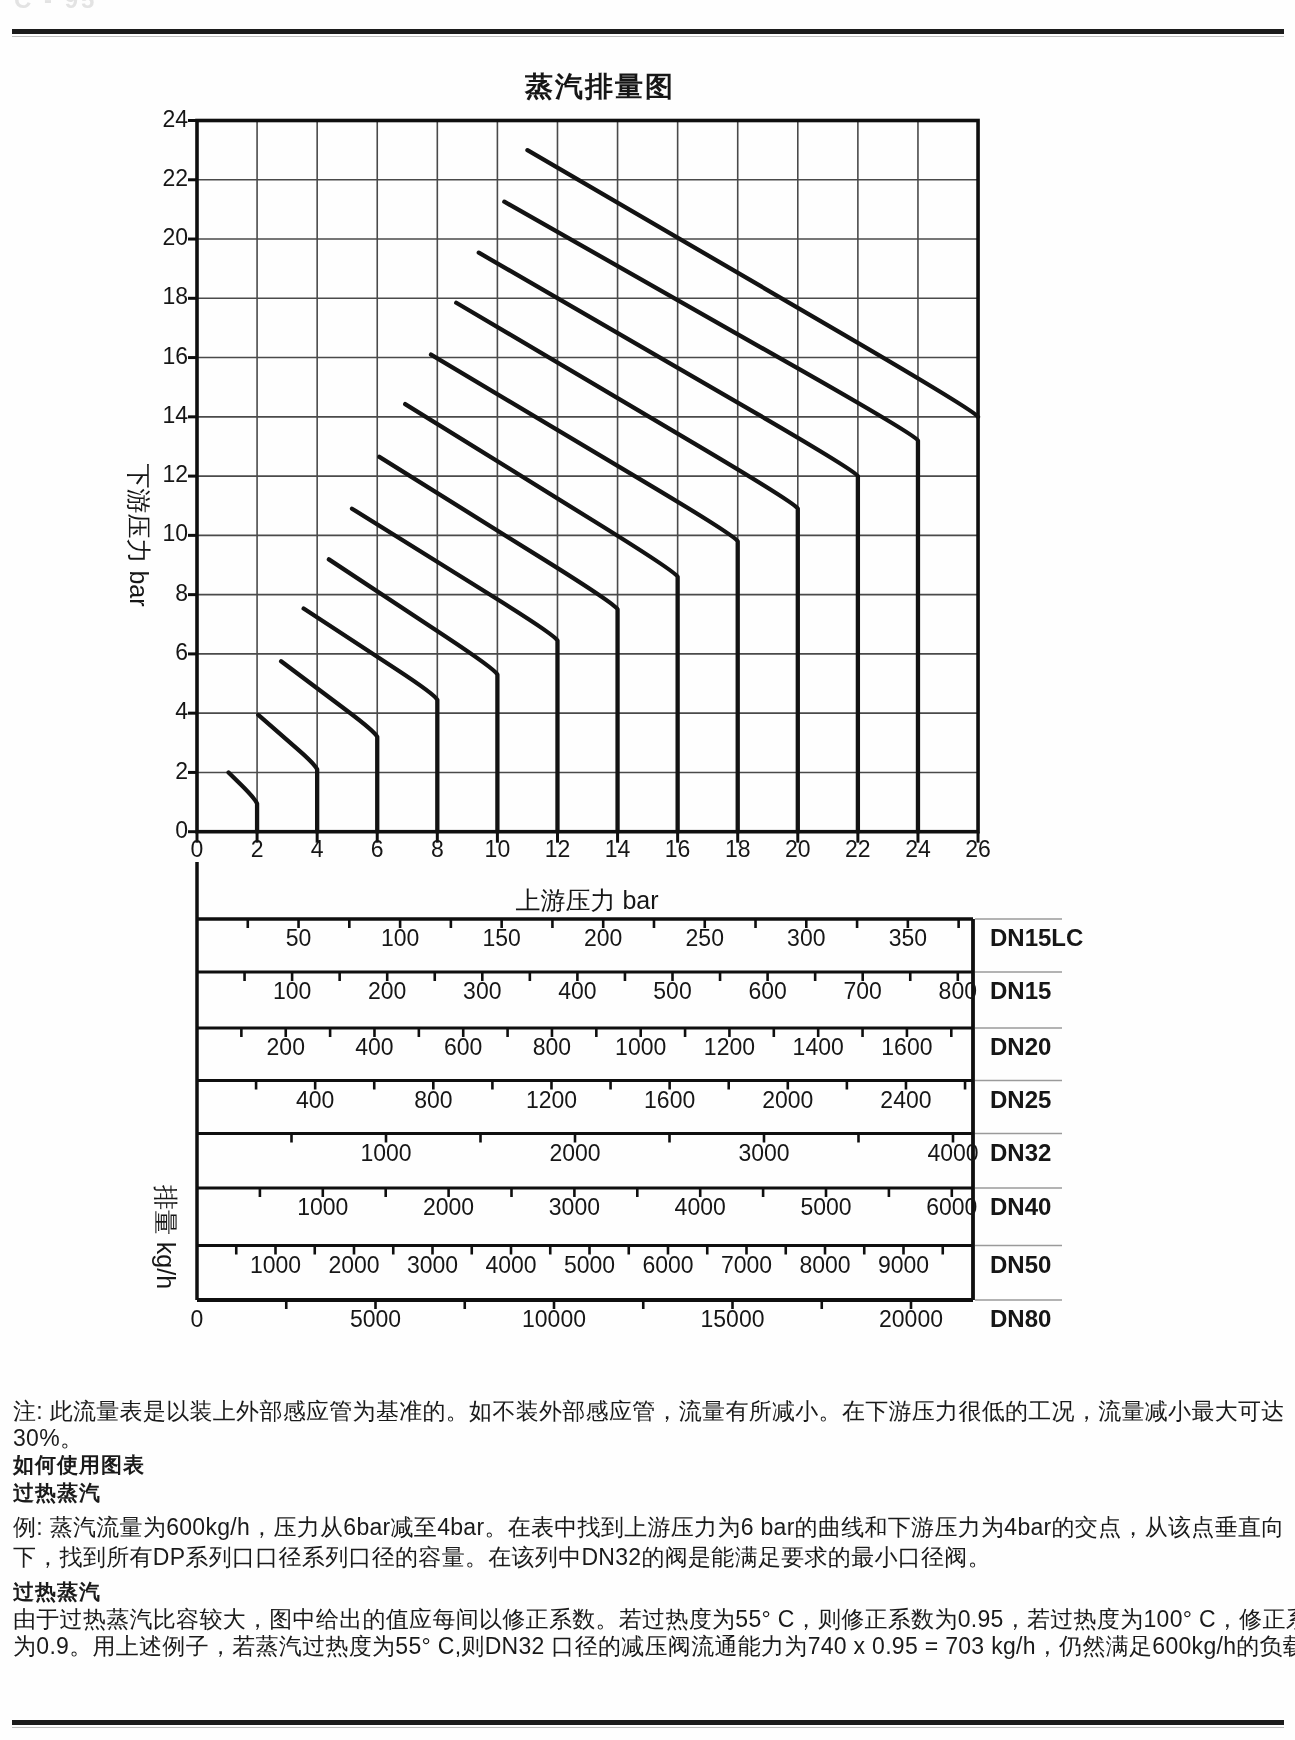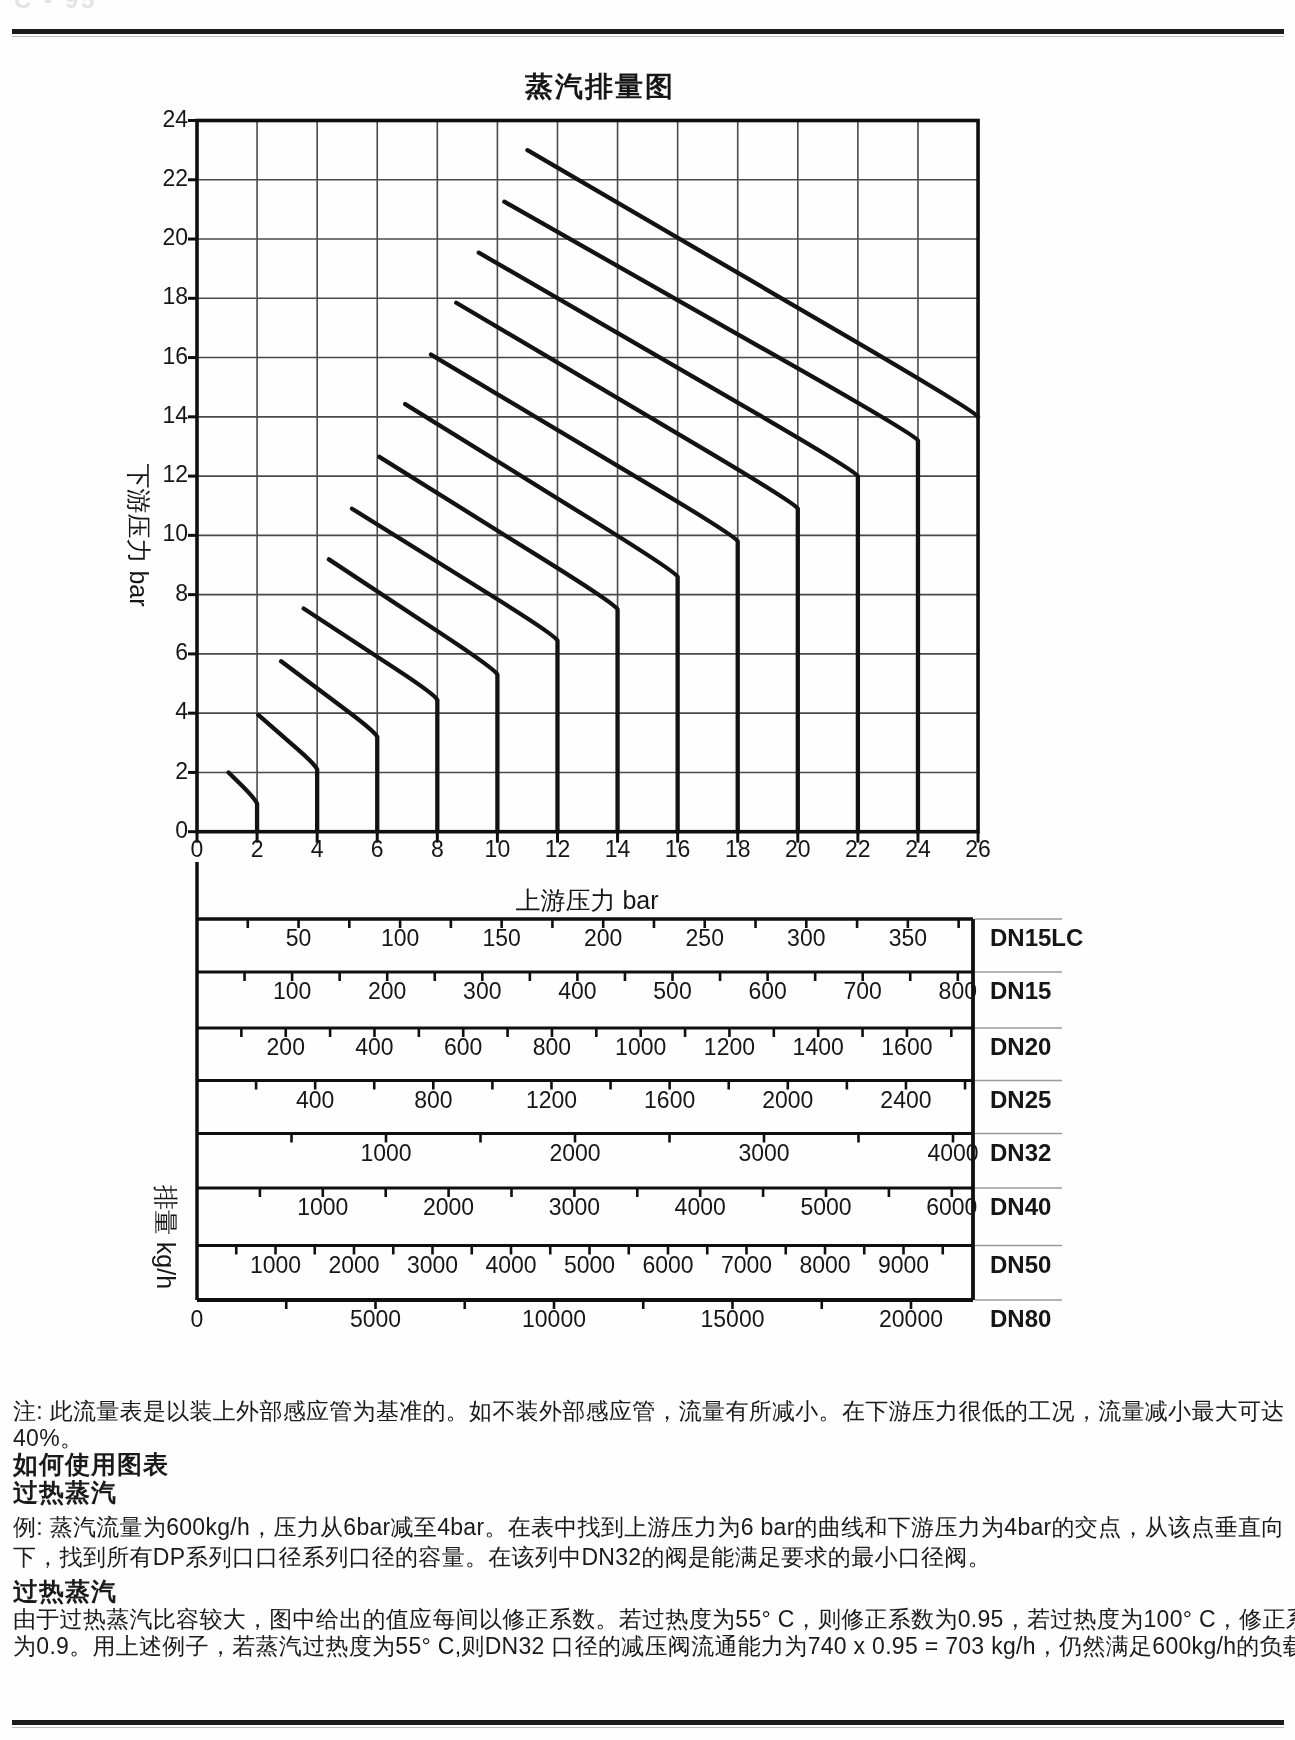--- a/index.html
+++ b/index.html
@@ -16,21 +16,21 @@
     font-size:24px;color:#e3e3e3;font-weight:bold;letter-spacing:3px;
   }
   .rule{position:absolute;left:12px;width:1272px;background:#1c1c1c;}
   .rule-shadow{position:absolute;left:12px;width:1272px;background:#bdbdbd;}
   svg{position:absolute;left:0;top:0;}
   .tline{
     position:absolute;left:13px;
     font-size:23px;line-height:23px;color:#1a1a1a;
     white-space:nowrap;letter-spacing:0.3px;
   }
-  .tline.bold{font-weight:bold;font-size:25px;letter-spacing:1px;}
+  .tline.bold{font-weight:bold;font-size:21px;letter-spacing:1px;}
   text{fill:#161616;}
 </style>
 </head>
 <body>
 
 <div class="page">
   <div class="artifact">C - 95</div>
   <div class="rule" style="top:29px;height:5px;"></div>
   <div class="rule-shadow" style="top:35.5px;height:1.5px;"></div>
 
@@ -316,21 +316,21 @@
         <text x="911" y="1321" font-size="23" text-anchor="middle" dominant-baseline="middle">20000</text>
         <text x="990" y="1321" font-size="24" text-anchor="start" dominant-baseline="middle" font-weight="bold">DN80</text>
       </g>
     <text x="587" y="909" text-anchor="middle" font-size="25">上游压力 bar</text>
     <text x="130" y="535" text-anchor="middle" font-size="25" transform="rotate(90 130 535)">下游压力 bar</text>
     <text x="157" y="1237" text-anchor="middle" font-size="25" transform="rotate(90 157 1237)">排量 kg/h</text>
   </svg>
 
   <div id="notes">
       <div class="tline" style="top: 1400px;">注: 此流量表是以装上外部感应管为基准的。如不装外部感应管，流量有所减小。在下游压力很低的工况，流量减小最大可达</div>
-      <div class="tline" style="top: 1427px;">40%。</div>
+      <div class="tline" style="top: 1427px;">30%。</div>
       <div class="tline bold" style="top: 1453px;">如何使用图表</div>
       <div class="tline bold" style="top: 1481px;">过热蒸汽</div>
       <div class="tline" style="top: 1516px;">例: 蒸汽流量为600kg/h，压力从6bar减至4bar。在表中找到上游压力为6 bar的曲线和下游压力为4bar的交点，从该点垂直向</div>
       <div class="tline" style="top: 1546px;">下，找到所有DP系列口口径系列口径的容量。在该列中DN32的阀是能满足要求的最小口径阀。</div>
       <div class="tline bold" style="top: 1580px; text-align: center;">过热蒸汽</div>
       <div class="tline" style="top: 1608px;">由于过热蒸汽比容较大，图中给出的值应每间以修正系数。若过热度为55° C，则修正系数为0.95，若过热度为100° C，修正系数</div>
       <div class="tline" style="top: 1635px;">为0.9。用上述例子，若蒸汽过热度为55° C,则DN32 口径的减压阀流通能力为740 x 0.95 = 703 kg/h，仍然满足600kg/h的负载</div>
       <div class="tline" style="top: 1752px;">要求，则DN32的阀仍适用。</div>
     </div>
 

